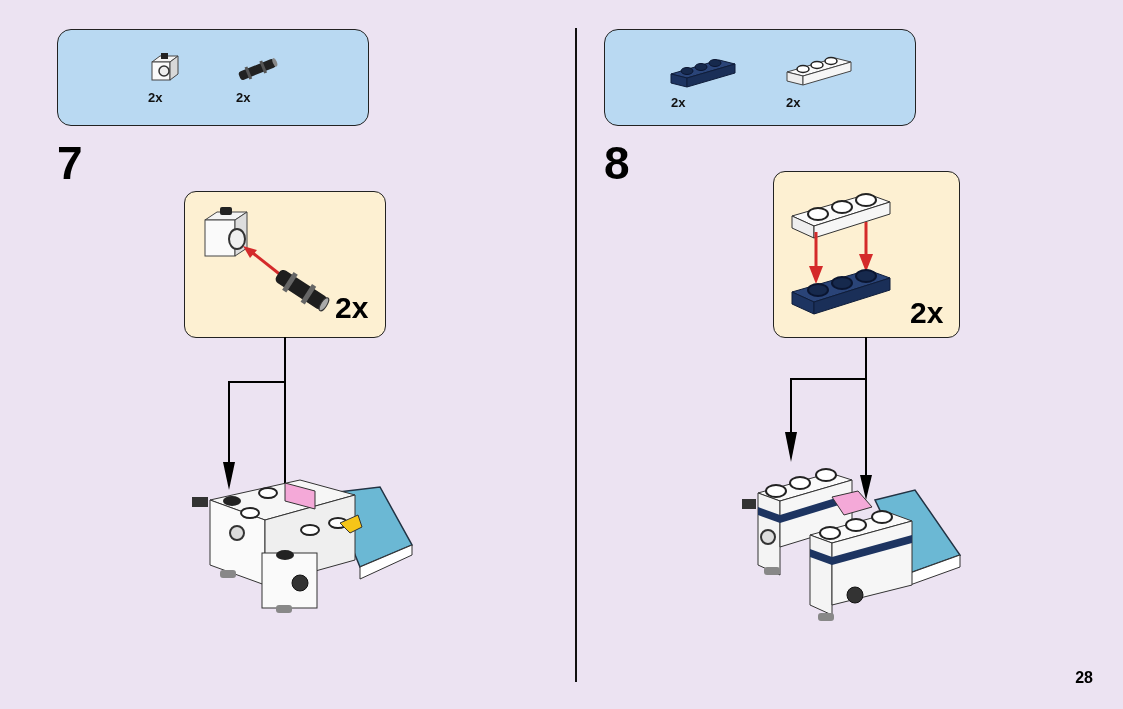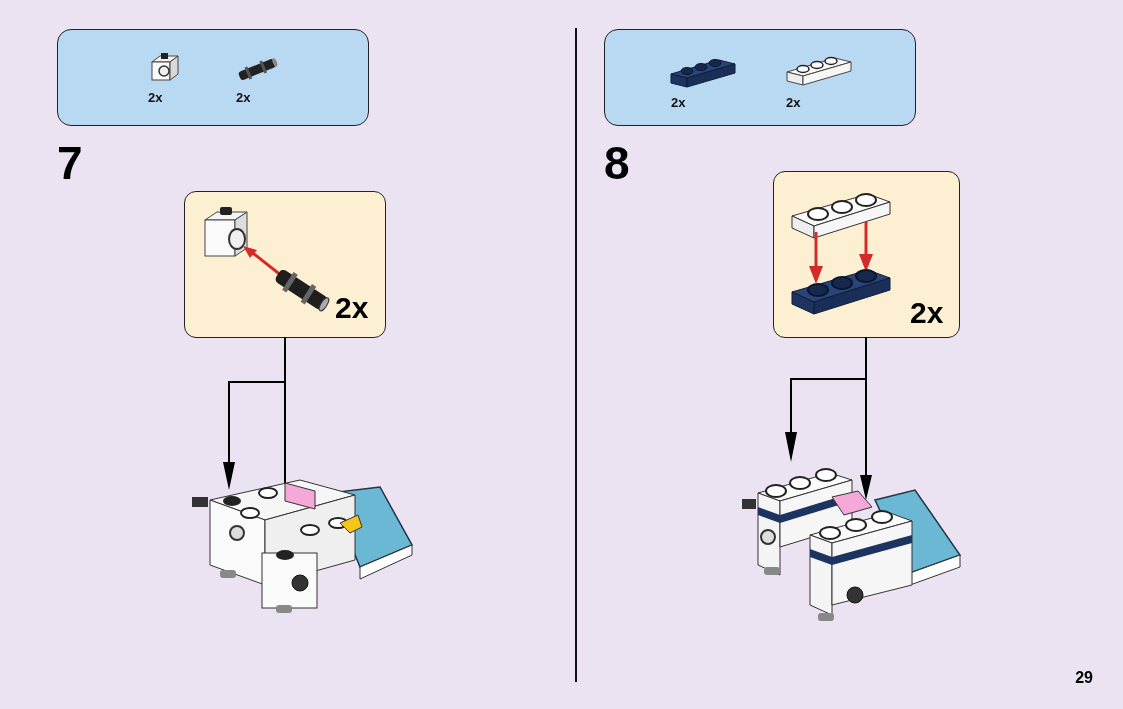--- a/index.html
+++ b/index.html
@@ -169,13 +169,13 @@
   <ellipse cx="90" cy="78" rx="10" ry="6" fill="#fff" stroke="#222" stroke-width="2"></ellipse>
   <ellipse cx="116" cy="70" rx="10" ry="6" fill="#fff" stroke="#222" stroke-width="2"></ellipse>
   <ellipse cx="142" cy="62" rx="10" ry="6" fill="#fff" stroke="#222" stroke-width="2"></ellipse>
   <circle cx="28" cy="82" r="7" fill="#ddd" stroke="#333" stroke-width="2"></circle>
   <circle cx="115" cy="140" r="8" fill="#333" stroke="#111"></circle>
   <rect x="2" y="44" width="14" height="10" fill="#333"></rect>
   <rect x="24" y="112" width="16" height="8" rx="3" fill="#888"></rect>
   <rect x="78" y="158" width="16" height="8" rx="3" fill="#888"></rect>
 </svg>
 
-<div class="pagenum">29</div>
+<div class="pagenum">28</div>
 
 </body></html>

